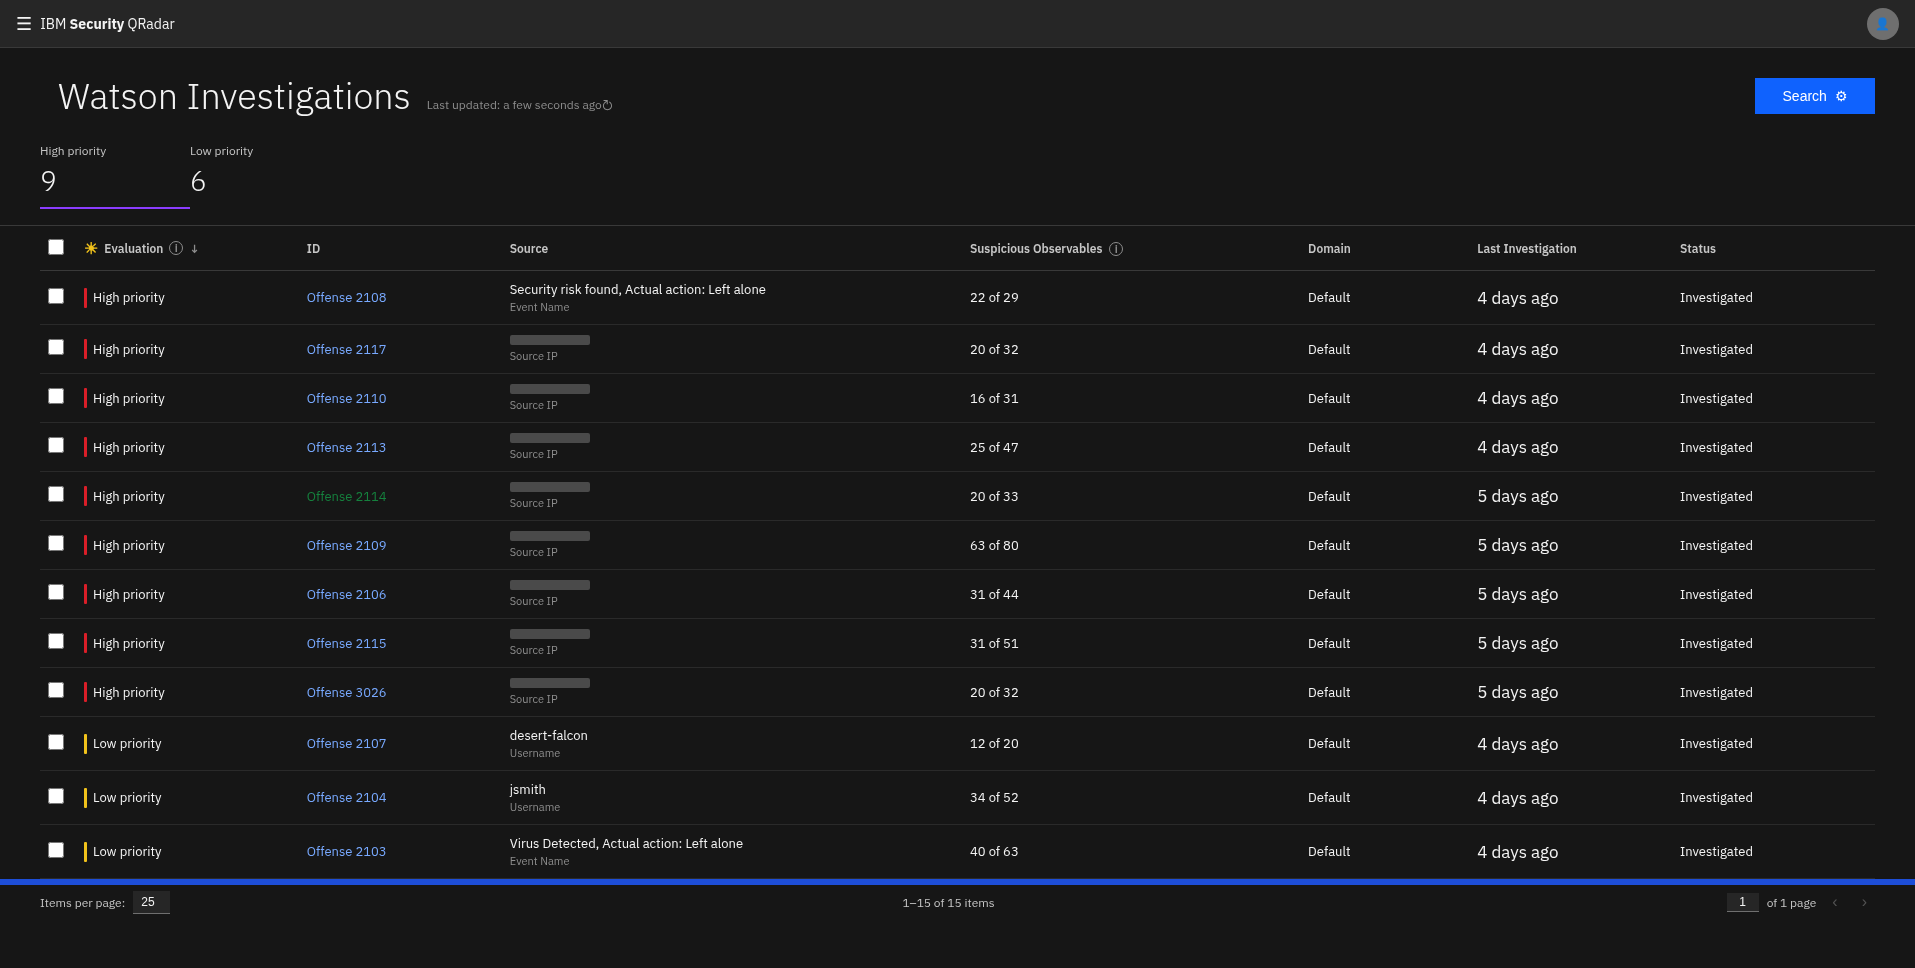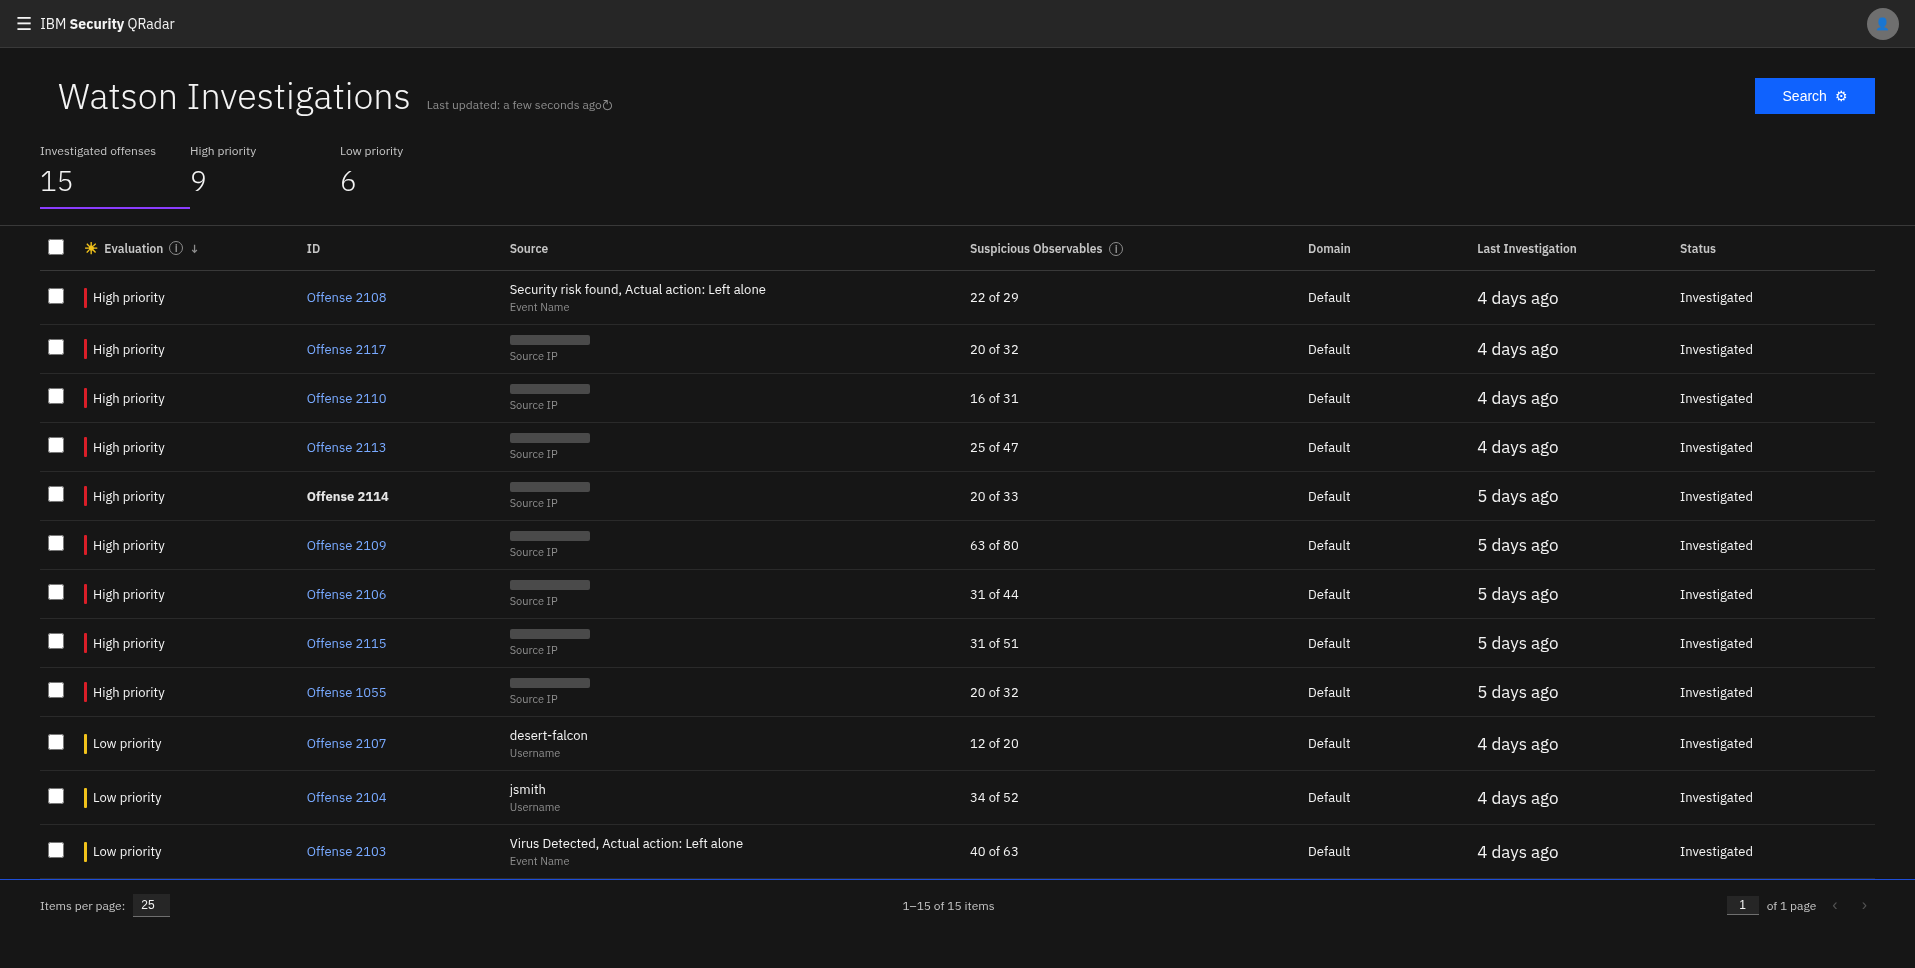--- a/index.html
+++ b/index.html
@@ -144,22 +144,22 @@
     }
     .source-type { font-size: 11px; color: #8d8d8d; }
     .status-text { color: #f4f4f4; font-size: 13px; }
     .domain-text { color: #f4f4f4; font-size: 13px; }
     .last-inv-text { color: #f4f4f4; font-size: 17px; }
     
     .table-footer {
       display: flex;
       align-items: center;
       justify-content: space-between;
-      padding: 12px 40px;
-      border-top: 1px solid #1d4ed8;
+      padding: 4px 40px;
+      border-top: 6px solid #1d4ed8;
       background: #161616;
     }
     .items-per-page {
       display: flex;
       align-items: center;
       gap: 8px;
       font-size: 12px;
       color: #c6c6c6;
     }
     .per-page-select {
@@ -233,24 +233,20 @@
       <span class="refresh-icon">↻</span>
     </span>
   </div>
   <button class="search-btn">
     <span>Search</span>
     <span>⚙</span>
   </button>
 </div>
 
 <div class="stats-row" id="stats-row">
-<div class="stat-item">
-    <div class="stat-label">Investigated offenses</div>
-    <div class="stat-value">15</div>
-  </div>
     <div class="stat-item">
     <div class="stat-label">High priority</div>
     <div class="stat-value">9</div>
   </div>
     <div class="stat-item">
     <div class="stat-label">Low priority</div>
     <div class="stat-value">6</div>
   </div>
   </div>
 
@@ -372,21 +368,21 @@
         <tr>
     <td class="checkbox-cell">
       <input type="checkbox" style="">
     </td>
     <td>
       <div class="priority-cell">
         <div class="priority-bar high"></div>
         <span class="priority-label">High priority</span>
       </div>
     </td>
-    <td style="cursor:pointer; color:#e5e5e5;font-weight:bold;">Offense 2114</td>
+    <td style="cursor:pointer; color:#15803d;">Offense 2114</td>
     <td>
             <div class="source-cell">
               <div class="source-blurred"></div>
               <span class="source-type">Source IP</span>
             </div>
           </td>
     <td>20 of 33</td>
     <td class="domain-text">Default</td>
     <td class="last-inv-text">5 days ago</td>
     <td class="status-text">Investigated</td>
@@ -460,21 +456,21 @@
         <tr>
     <td class="checkbox-cell">
       <input type="checkbox" style="">
     </td>
     <td>
       <div class="priority-cell">
         <div class="priority-bar high"></div>
         <span class="priority-label">High priority</span>
       </div>
     </td>
-    <td style="cursor:pointer; color:#78a9ff;">Offense 1055</td>
+    <td style="cursor:pointer; color:#78a9ff;">Offense 3026</td>
     <td>
             <div class="source-cell">
               <div class="source-blurred"></div>
               <span class="source-type">Source IP</span>
             </div>
           </td>
     <td>20 of 32</td>
     <td class="domain-text">Default</td>
     <td class="last-inv-text">5 days ago</td>
     <td class="status-text">Investigated</td>

